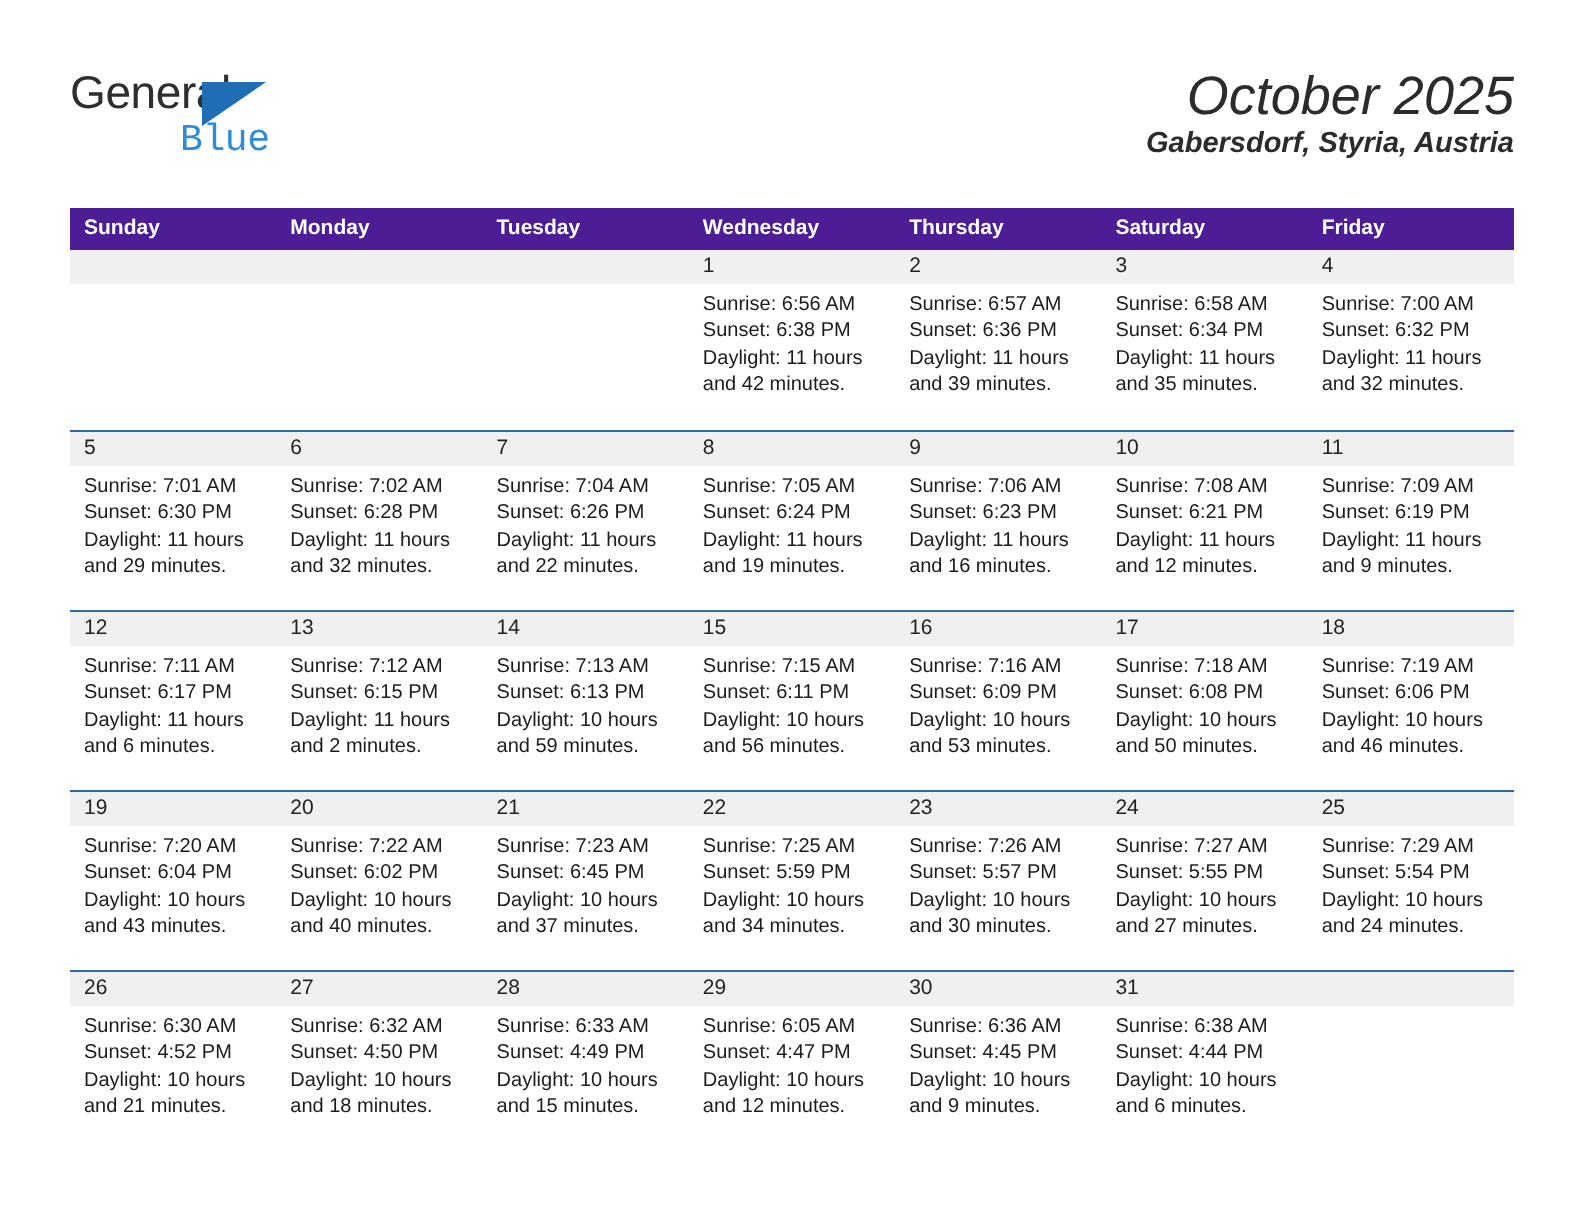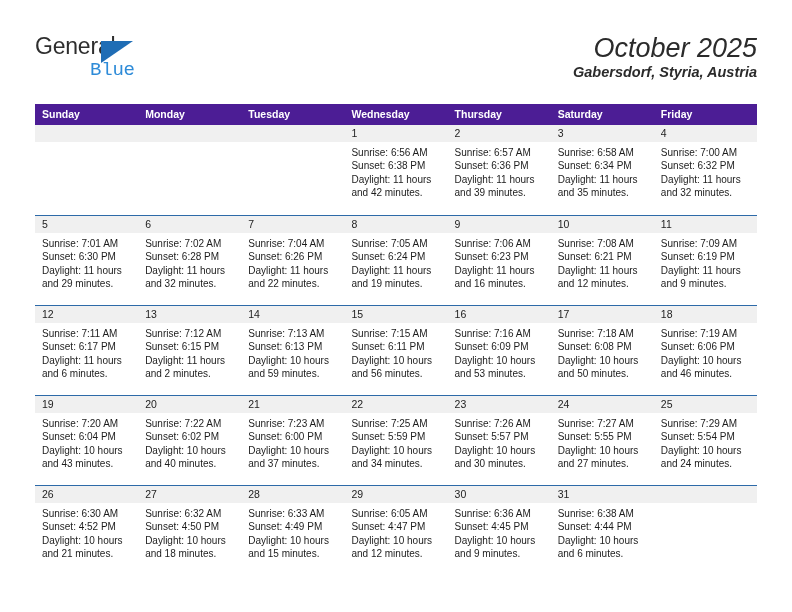--- a/index.html
+++ b/index.html
@@ -376,21 +376,21 @@
           <div>Sunrise: 7:22 AM</div>
           <div>Sunset: 6:02 PM</div>
           <div>Daylight: 10 hours</div>
           <div>and 40 minutes.</div>
         </div>
       </div>
       <div class="cell">
         <div class="daynum-band">21</div>
         <div class="info">
           <div>Sunrise: 7:23 AM</div>
-          <div>Sunset: 6:00 PM</div>
+          <div>Sunset: 6:45 PM</div>
           <div>Daylight: 10 hours</div>
           <div>and 37 minutes.</div>
         </div>
       </div>
       <div class="cell">
         <div class="daynum-band">22</div>
         <div class="info">
           <div>Sunrise: 7:25 AM</div>
           <div>Sunset: 5:59 PM</div>
           <div>Daylight: 10 hours</div>

